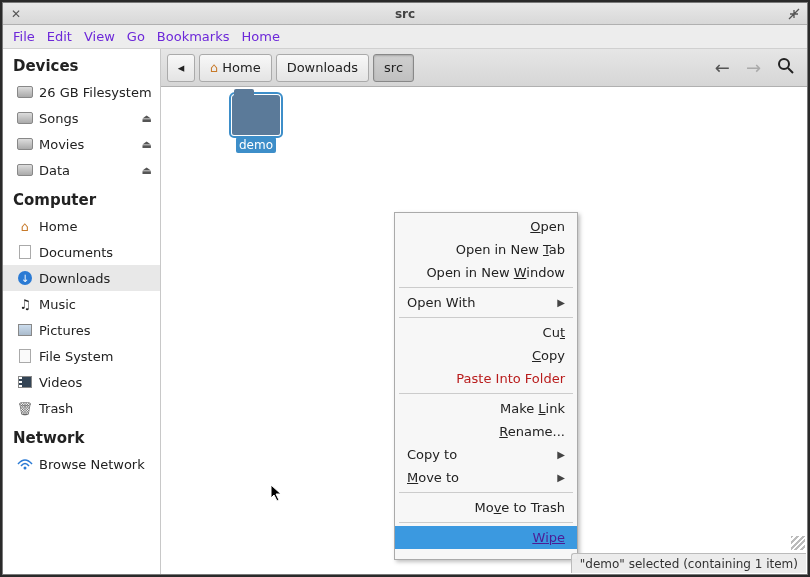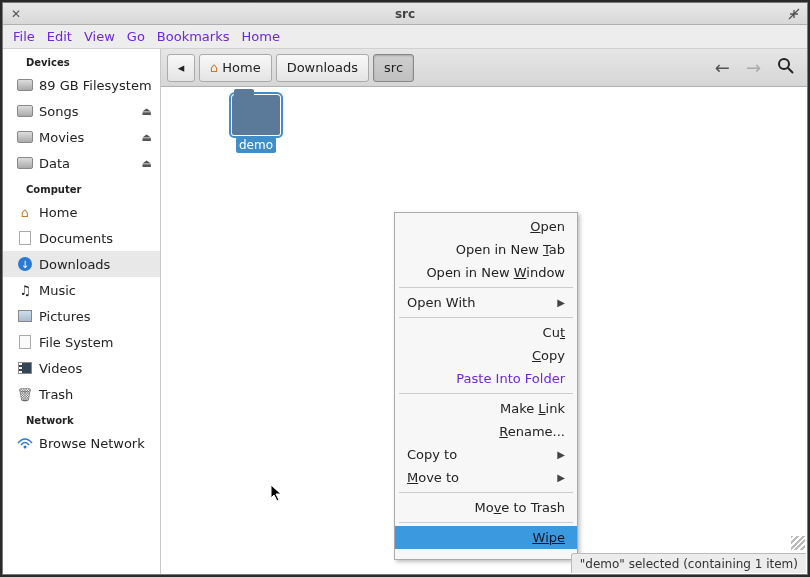--- a/index.html
+++ b/index.html
@@ -12,21 +12,21 @@
 .titlebar .title { position:absolute; left:0; right:0; text-align:center; pointer-events:none; font-weight:bold; color:#444;}
 .titlebar .spacer { flex:1; }
 .titlebar .winbtn { width:18px;height:18px;margin-right:4px;display:flex;align-items:center;justify-content:center;color:#555;}
 
 .menubar { height: 24px; display:flex; align-items:center; padding: 0 4px; font-size: 13px; color:#6d28d9; border-bottom:1px solid #d0d0d0; background:#ededed;}
 .menubar span { padding: 2px 6px; cursor:default;}
 
 .content { flex:1; display:flex; min-height:0; }
 
 .sidebar { width: 158px; border-right:1px solid #c8c8c8; background:#fff; overflow-y:auto; font-size:13px; color:#222;}
-.sidebar .section-title { font-weight:bold; padding: 8px 10px 4px 23px; font-size:10px;}
+.sidebar .section-title { font-weight:bold; padding: 8px 10px 4px 10px; font-size:15px;}
 .sidebar .item { display:flex; align-items:center; padding: 3px 8px 3px 14px; gap:6px; cursor:default; height:26px;}
 .sidebar .item .icon { width:16px; height:16px; display:flex;align-items:center;justify-content:center; font-size:13px;}
 .sidebar .item .eject { margin-left:auto; color:#555; font-size:11px;}
 .sidebar .item.selected { background:#e8e8e8;}
 
 .main { flex:1; display:flex; flex-direction:column; background:#fff; }
 
 .toolbar { height: 38px; background: linear-gradient(#e6e6e6,#d6d6d6); border-bottom:1px solid #b0b0b0; display:flex; align-items:center; padding: 4px 6px; gap:4px;}
 .tb-btn { height: 28px; border:1px solid #aaa; background:linear-gradient(#f8f8f8,#e4e4e4); border-radius:3px; display:flex;align-items:center;justify-content:center; padding:0 10px; font-size:13px; color:#222; gap:4px;}
 .tb-btn.small { padding:0 6px; width:28px;}
@@ -35,22 +35,22 @@
 
 .filepane { flex:1; position:relative; background:#fff; overflow:hidden;}
 .folder { position:absolute; left:60px; top:8px; width:70px; text-align:center; font-size:12px;}
 .folder .ficon { width:48px;height:40px; margin:0 auto 2px auto; background:#5b7a99; border-radius:3px 3px 2px 2px; position:relative;}
 .folder .ficon::before{content:"";position:absolute;top:-6px;left:2px;width:20px;height:8px;background:#5b7a99;border-radius:2px 2px 0 0;}
 .folder.selected .ficon { outline:2px solid #3d8ec9; outline-offset:1px;}
 .folder .flabel { background:#3d8ec9; color:#fff; border-radius:2px; padding:1px 3px; display:inline-block;}
 
 .context-menu { position:absolute; left:233px; top:125px; width:184px; background:#f7f7f7; border:1px solid #aaa; box-shadow:2px 2px 4px rgba(0,0,0,0.25); font-size:13px; color:#222; padding:2px 0;}
 .context-menu .mi { padding: 4px 12px; display:flex; align-items:center; cursor:default; position:relative;justify-content:flex-end;}
-.context-menu .mi.disabled { color:#6d28d9;}
-.context-menu .mi.highlight { background:#3b99e0; color:#0f172a;text-decoration:underline;}
+.context-menu .mi.disabled { color:#b91c1c;}
+.context-menu .mi.highlight { background:#3b99e0; color:#4c1d95;text-decoration:underline;}
 .context-menu .sep { height:1px; background:#ccc; margin:3px 4px;}
 .context-menu .mi .arrow { margin-left:auto; font-size:10px; color:#444;}
 .context-menu .mi .ul { text-decoration:underline;}
 
 .statusbar { position:absolute; right:1px; bottom:1px; height:20px; background:rgba(235,235,235,0.95); border:1px solid #bbb; border-right:none; border-bottom:none; padding:2px 8px; font-size:12px; color:#333; display:flex;align-items:center; border-radius:3px 0 0 0;}
 
 .cursor { position:absolute; left:270px; top:484px; pointer-events:none; z-index:1000;}
 .cursor svg{display:block;}
 
 
@@ -94,21 +94,21 @@
   </div>
 
   <div class="content">
 
     <div class="sidebar" id="sidebar">
         <div class="section-title">Devices</div>
         <div class="item">
           <span class="icon">
             <div class="ic-disk"></div>
           </span>
-          <span>89 GB Filesystem</span>
+          <span>26 GB Filesystem</span>
         </div>
         <div class="item">
           <span class="icon">
             <div class="ic-disk"></div>
           </span>
           <span>Songs</span>
           <span class="eject">⏏</span>
         </div>
         <div class="item">
           <span class="icon">

